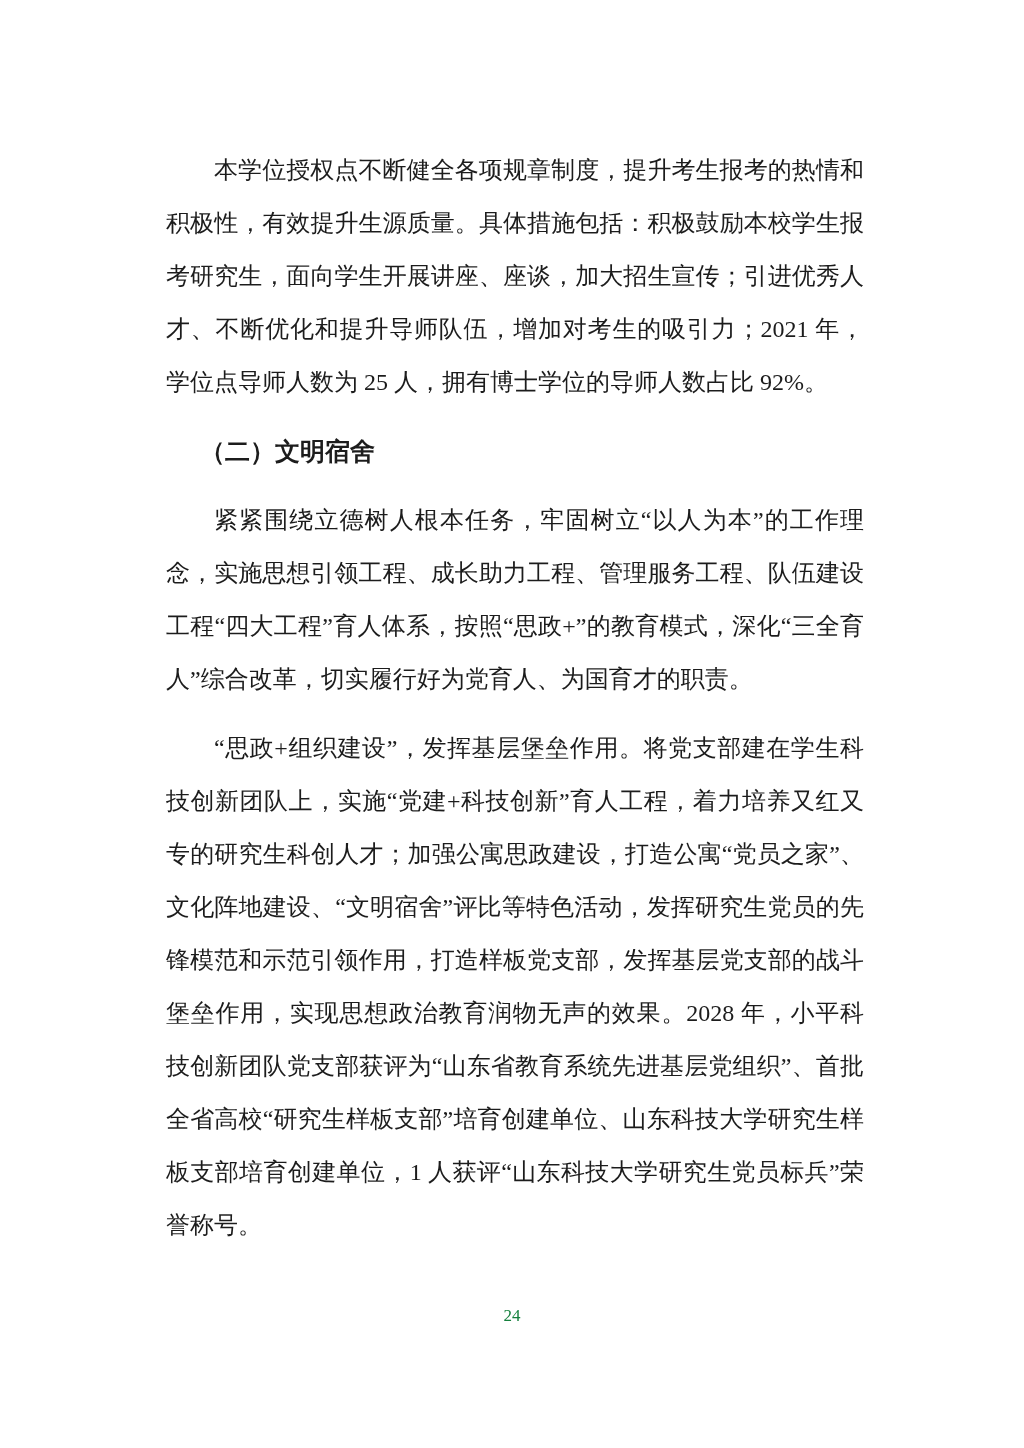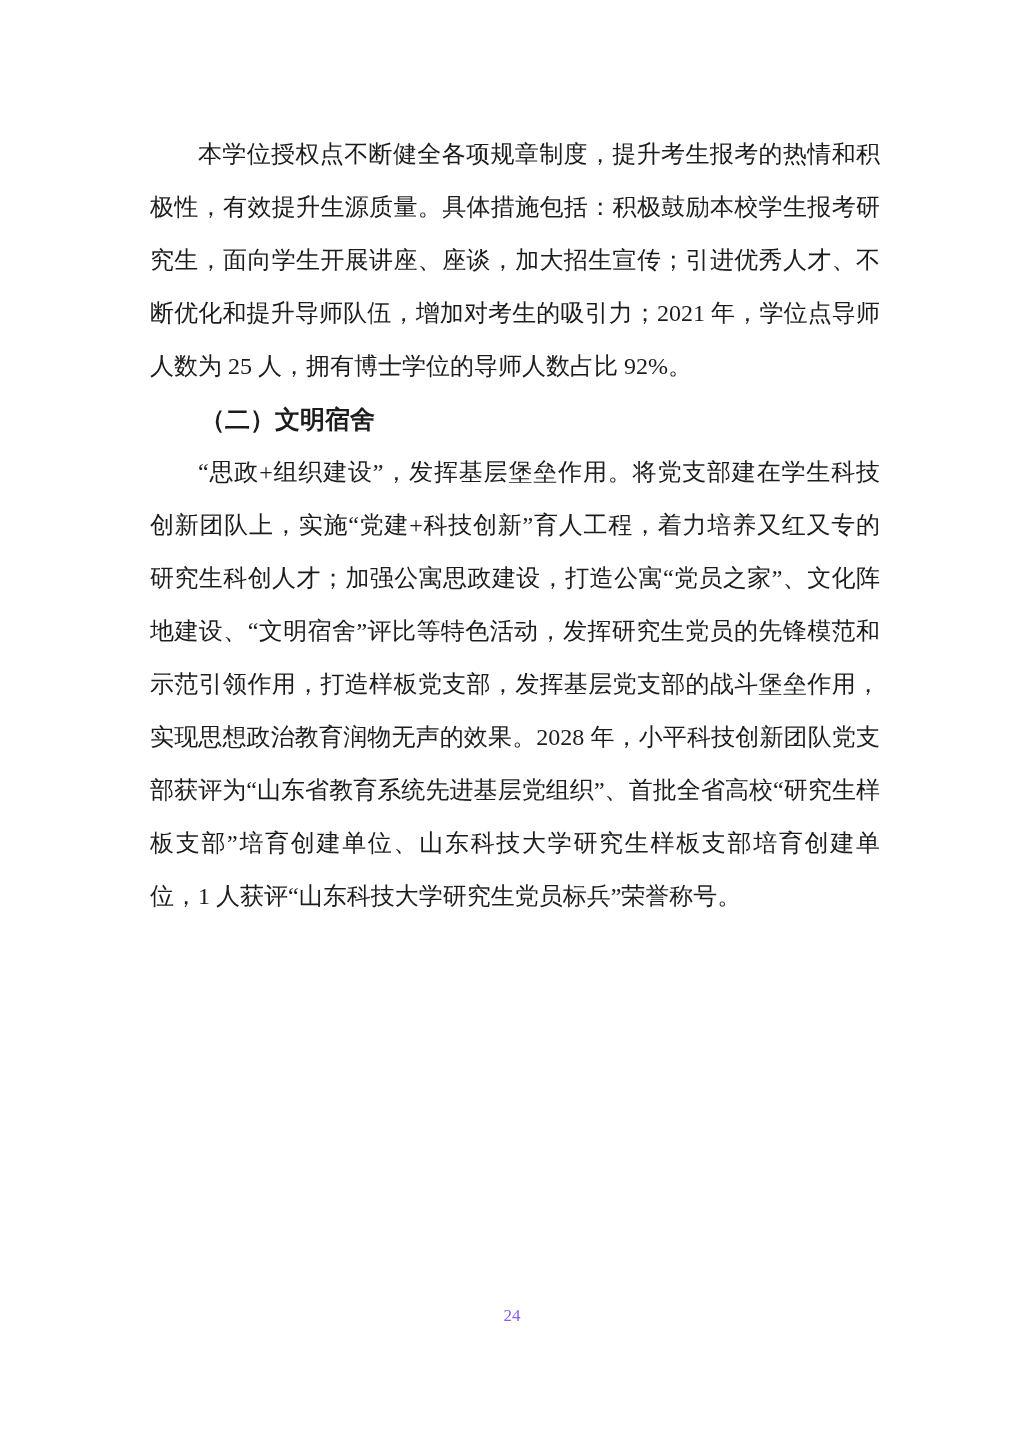--- a/index.html
+++ b/index.html
@@ -15,21 +15,21 @@
     color: #1c1c1c;
     overflow: hidden;
   }
   .page-content {
     position: absolute;
     left: 150px;
     top: 128px;
     width: 730px;
   }
   .page-content p {
-    margin: 0;
+    margin: 16px;
     font-size: 24px;
     line-height: 53px;
     text-align: justify;
     text-indent: 2em;
     word-break: break-all;
   }
   .section-heading {
     margin: 0;
     font-size: 25px;
     line-height: 53px;
@@ -37,25 +37,26 @@
     text-indent: 2em;
     font-family: "Liberation Serif", "DejaVu Serif", serif;
   }
   .page-footer {
     position: absolute;
     left: 0;
     top: 1306px;
     width: 1024px;
     text-align: center;
     font-size: 17px;
-    color: #8b5cf6;
+    color: #15803d;
   }
 </style>
 </head>
 <body>
 
 <div class="page-content">
   <p>本学位授权点不断健全各项规章制度，提升考生报考的热情和积极性，有效提升生源质量。具体措施包括：积极鼓励本校学生报考研究生，面向学生开展讲座、座谈，加大招生宣传；引进优秀人才、不断优化和提升导师队伍，增加对考生的吸引力；2021 年，学位点导师人数为 25 人，拥有博士学位的导师人数占比 92%。</p>
   <h2 class="section-heading">（二）文明宿舍</h2>
+  <p>紧紧围绕立德树人根本任务，牢固树立“以人为本”的工作理念，实施思想引领工程、成长助力工程、管理服务工程、队伍建设工程“四大工程”育人体系，按照“思政+”的教育模式，深化“三全育人”综合改革，切实履行好为党育人、为国育才的职责。</p>
   <p>“思政+组织建设”，发挥基层堡垒作用。将党支部建在学生科技创新团队上，实施“党建+科技创新”育人工程，着力培养又红又专的研究生科创人才；加强公寓思政建设，打造公寓“党员之家”、文化阵地建设、“文明宿舍”评比等特色活动，发挥研究生党员的先锋模范和示范引领作用，打造样板党支部，发挥基层党支部的战斗堡垒作用，实现思想政治教育润物无声的效果。2028 年，小平科技创新团队党支部获评为“山东省教育系统先进基层党组织”、首批全省高校“研究生样板支部”培育创建单位、山东科技大学研究生样板支部培育创建单位，1 人获评“山东科技大学研究生党员标兵”荣誉称号。</p>
 </div>
 
 <div class="page-footer">24</div>
 
 </body></html>

